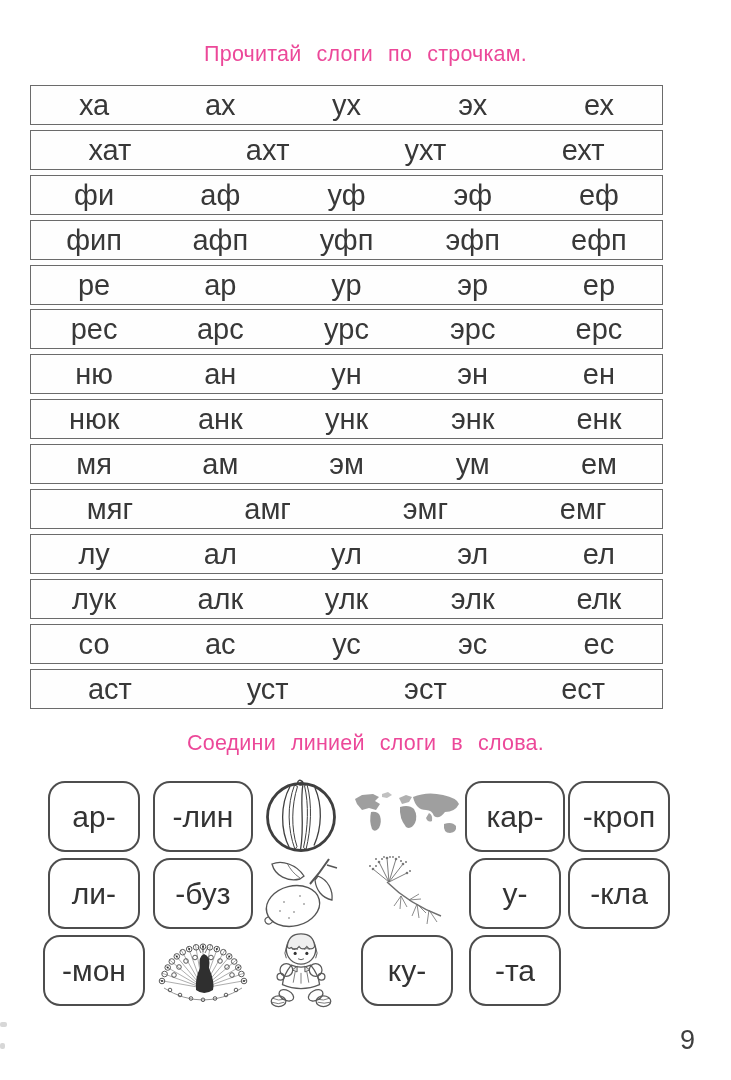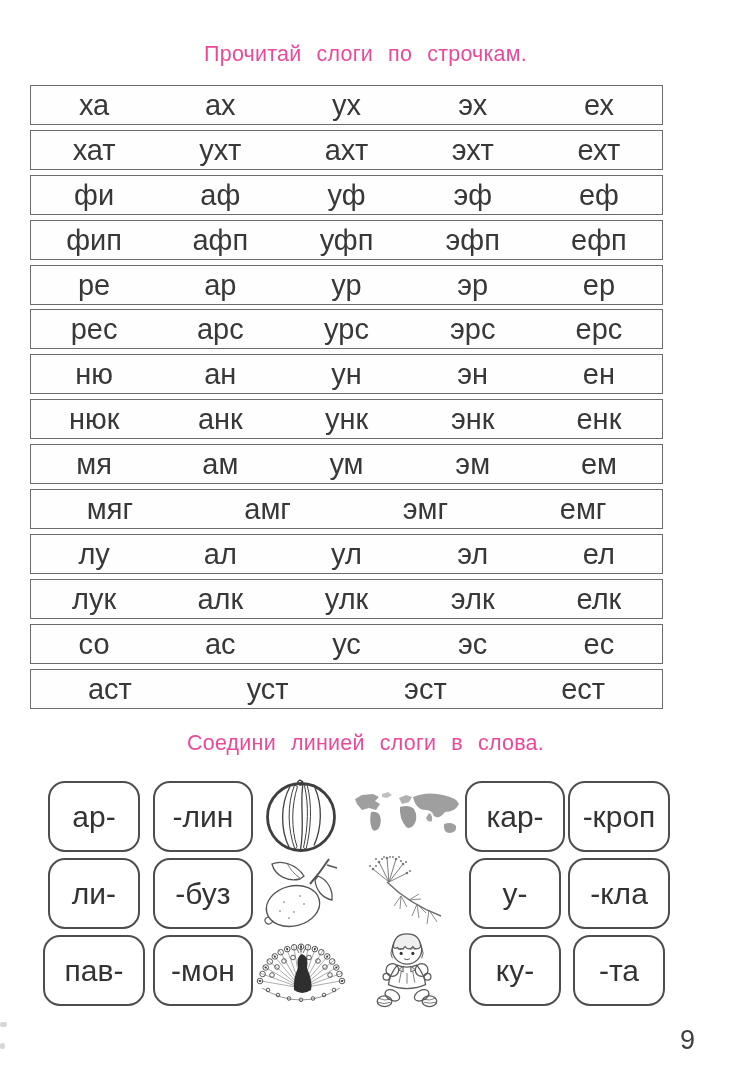--- a/index.html
+++ b/index.html
@@ -48,23 +48,22 @@
   <div id="syllable-table">
       <div class="t-row">
         <span class="t-cell">ха</span>
         <span class="t-cell">ах</span>
         <span class="t-cell">ух</span>
         <span class="t-cell">эх</span>
         <span class="t-cell">ех</span>
       </div>
       <div class="t-row">
         <span class="t-cell">хат</span>
+        <span class="t-cell">ахт</span>
         <span class="t-cell">ухт</span>
-        <span class="t-cell">ахт</span>
-        <span class="t-cell">эхт</span>
         <span class="t-cell">ехт</span>
       </div>
       <div class="t-row">
         <span class="t-cell">фи</span>
         <span class="t-cell">аф</span>
         <span class="t-cell">уф</span>
         <span class="t-cell">эф</span>
         <span class="t-cell">еф</span>
       </div>
       <div class="t-row">
@@ -98,22 +97,22 @@
       <div class="t-row">
         <span class="t-cell">нюк</span>
         <span class="t-cell">анк</span>
         <span class="t-cell">унк</span>
         <span class="t-cell">энк</span>
         <span class="t-cell">енк</span>
       </div>
       <div class="t-row">
         <span class="t-cell">мя</span>
         <span class="t-cell">ам</span>
+        <span class="t-cell">эм</span>
         <span class="t-cell">ум</span>
-        <span class="t-cell">эм</span>
         <span class="t-cell">ем</span>
       </div>
       <div class="t-row">
         <span class="t-cell">мяг</span>
         <span class="t-cell">амг</span>
         <span class="t-cell">эмг</span>
         <span class="t-cell">емг</span>
       </div>
       <div class="t-row">
         <span class="t-cell">лу</span>
@@ -245,23 +244,20 @@
         <path d="M64,54 l-2,14 M64,54 l8,12"></path>
         <path d="M44,44 l10,-6 M44,44 l12,-1"></path>
       </g>
     </svg></div>
       </div>
       <div class="m-cell">
         <div class="m-box narrow">у-</div>
       </div>
       <div class="m-cell">
         <div class="m-box">-кла</div>
-      </div>
-      <div class="m-cell">
-        <div class="m-box">пав-</div>
       </div>
       <div class="m-cell">
         <div class="m-box">-мон</div>
       </div>
       <div class="m-cell">
         <div><svg width="94" height="78" viewBox="0 0 94 78" fill="none">
       <g stroke="#8a8a8a" stroke-width="0.7">
         <path d="M47,58 L3.7,50.4"></path>
               <path d="M47,58 L5.6,43"></path>
               <path d="M47,58 L8.9,36"></path>

